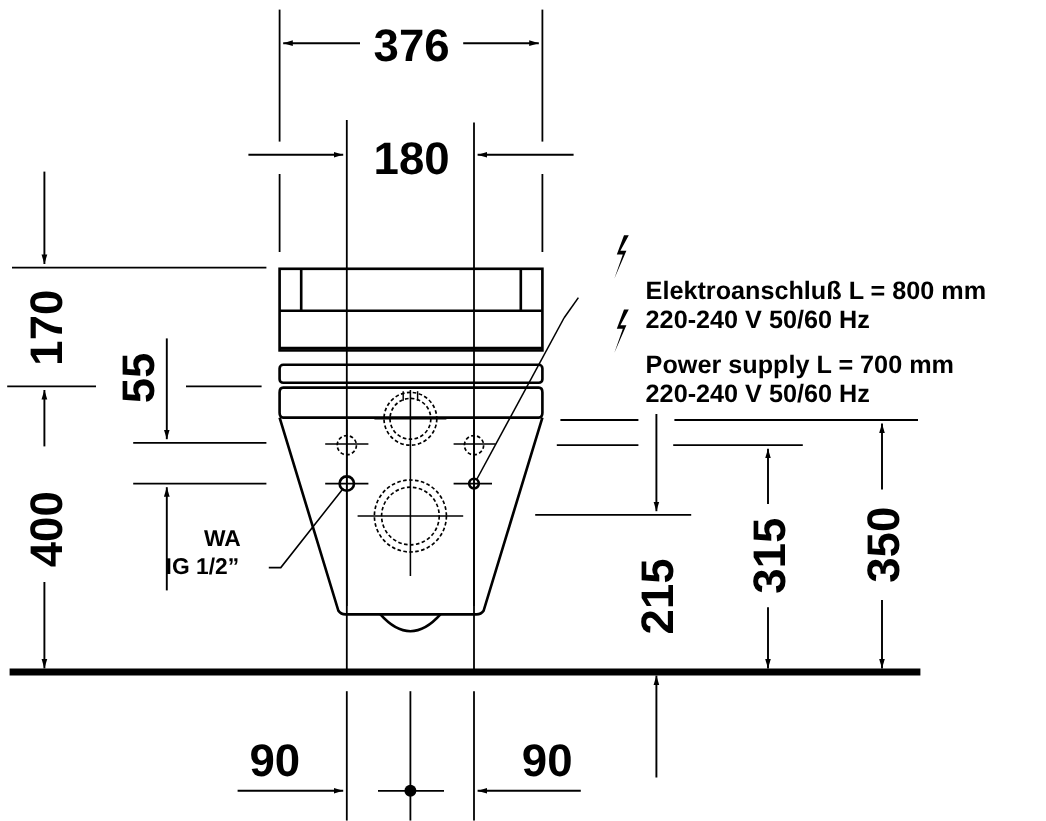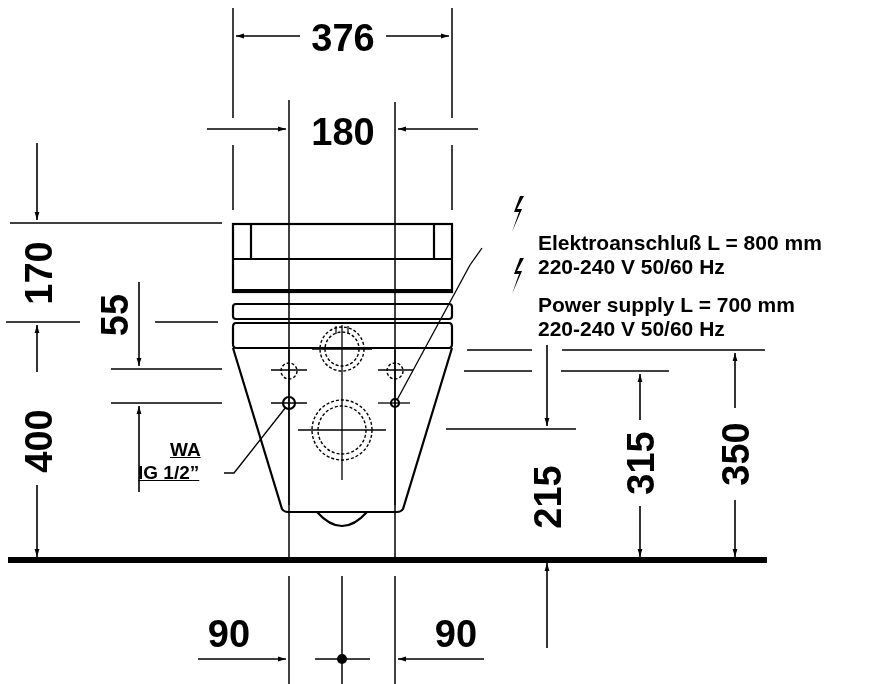--- a/index.html
+++ b/index.html
@@ -1,21 +1,21 @@
 <!DOCTYPE html>
 <html><head>
   <meta charset="utf-8">
   <style>
     html, body { margin: 0; padding: 0; background: #ffffff; }
     body { width: 872px; height: 684px; overflow: hidden; position: relative; }
     #drawing { position: absolute; left: 0; top: 0; width: 872px; height: 684px; }
     .dim-text { font-family: "Liberation Sans", sans-serif; font-weight: bold; fill: #000; }
     .lbl { position: absolute; font-family: "Liberation Sans", sans-serif; font-weight: bold; color: #000; white-space: nowrap; line-height: 1; }
     .note { font-size: 21px; margin-top: 35px; }
-    .wa { font-size: 19px; text-align: left; text-decoration: underline; }
+    .wa { font-size: 19px; text-align: left; }
   </style>
 </head>
 <body>
 
 <svg id="drawing" viewBox="0 0 872 684" xmlns="http://www.w3.org/2000/svg">
   <defs>
     <marker id="arr" viewBox="0 0 10 10" refX="10" refY="5" markerWidth="8" markerHeight="8" orient="auto-start-reverse" markerUnits="userSpaceOnUse">
       <path d="M0,2 L10,5 L0,8 z" fill="#000"></path>
     </marker>
   </defs>

